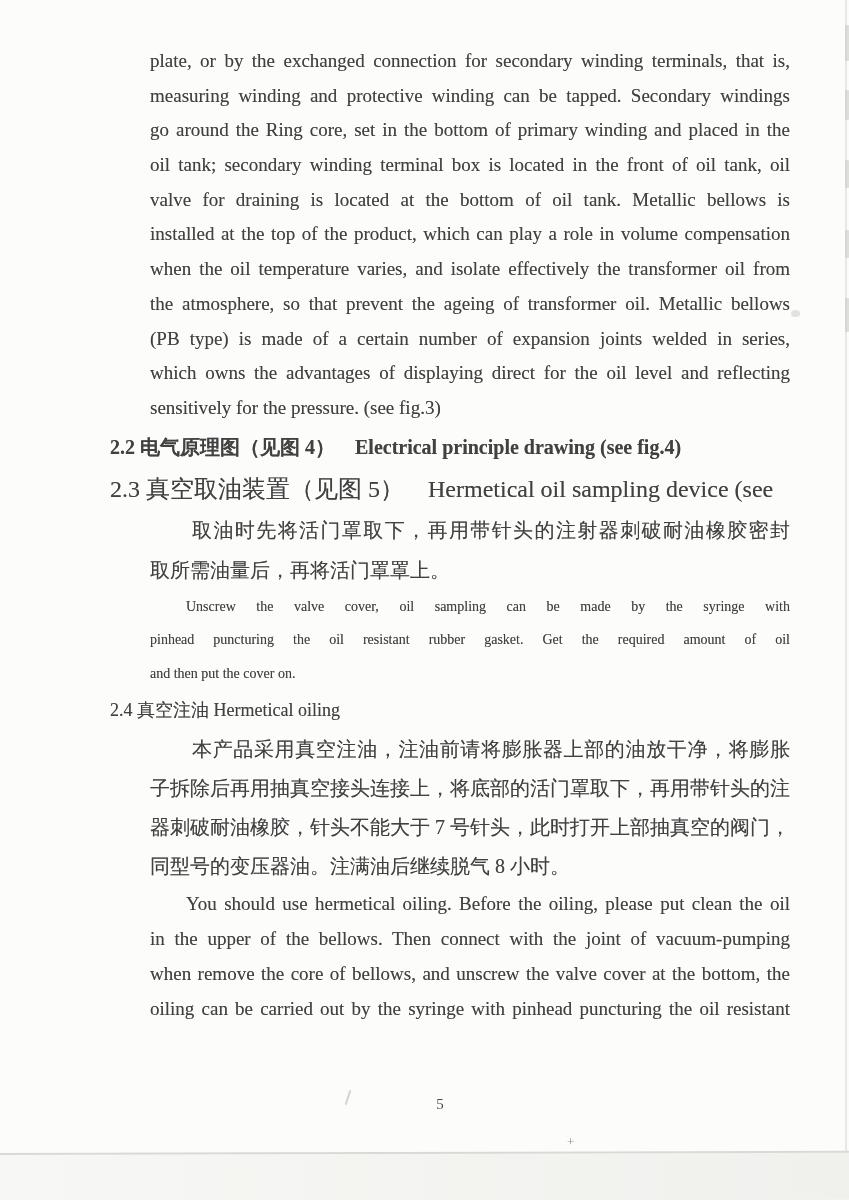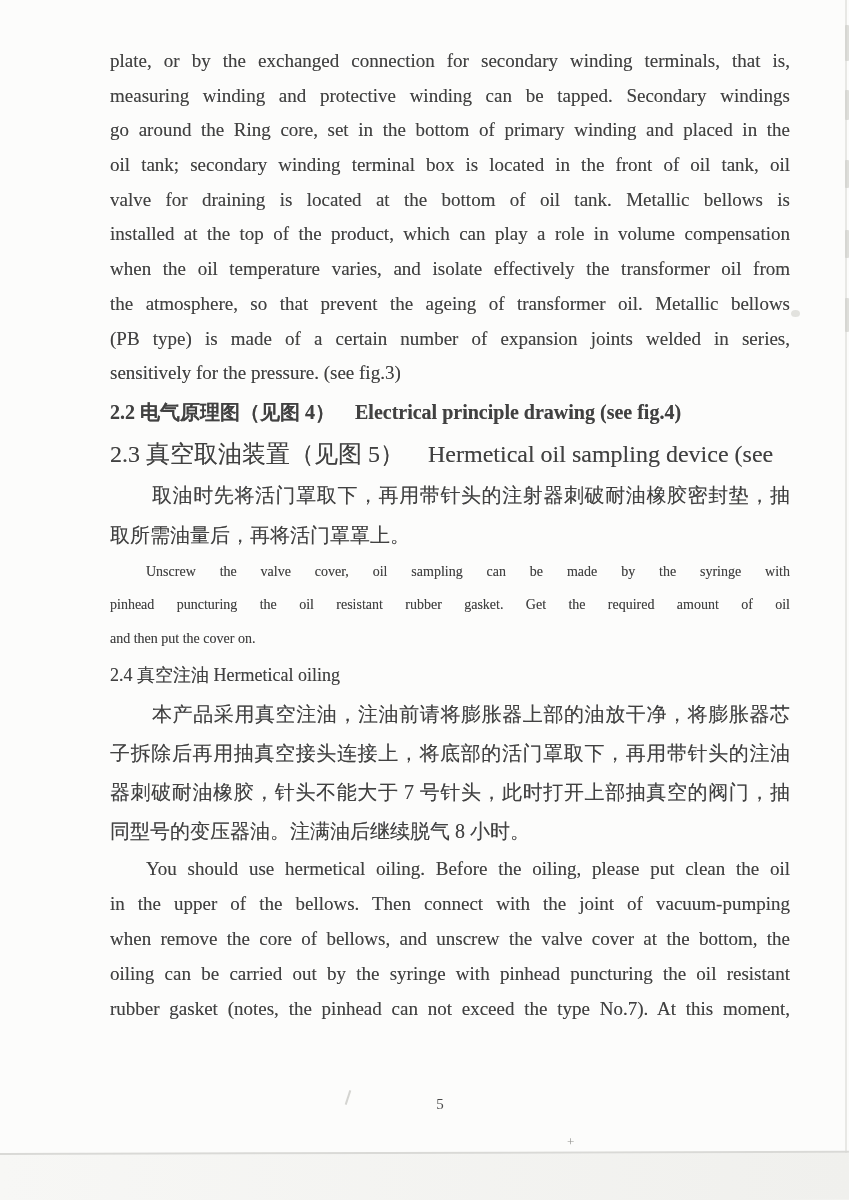--- a/index.html
+++ b/index.html
@@ -11,21 +11,21 @@
     overflow: hidden;
     font-family: "Liberation Serif", serif;
     color: #414141;
   }
   .text-col {
     position: absolute;
     left: 110px;
     top: 44px;
     width: 680px;
   }
-  .blk { display: block; }
+  .blk { display: block; margin-left: 40px; }
   .line, .hline {
     line-height: var(--lh);
     height: var(--lh);
     overflow: hidden;
     text-shadow: 0 0 0.6px rgba(60,60,60,0.45);
   }
   .line.just { text-align: justify; text-align-last: justify; }
   .ind-en { text-indent: 36px; }
   .ind-zh { text-indent: 42px; }
 
@@ -116,20 +116,21 @@
     <div class="blk p-intro">
         <div class="line just">plate, or by the exchanged connection for secondary winding terminals, that is,</div>
         <div class="line just">measuring winding and protective winding can be tapped. Secondary windings</div>
         <div class="line just">go around the Ring core, set in the bottom of primary winding and placed in the</div>
         <div class="line just">oil tank; secondary winding terminal box is located in the front of oil tank, oil</div>
         <div class="line just">valve for draining is located at the bottom of oil tank. Metallic bellows is</div>
         <div class="line just">installed at the top of the product, which can play a role in volume compensation</div>
         <div class="line just">when the oil temperature varies, and isolate effectively the transformer oil from</div>
         <div class="line just">the atmosphere, so that prevent the ageing of transformer oil. Metallic bellows</div>
         <div class="line just">(PB type) is made of a certain number of expansion joints welded in series,</div>
+        <div class="line just">which owns the advantages of displaying direct for the oil level and reflecting</div>
         <div class="line">sensitively for the pressure. (see fig.3)</div>
       </div>
 
     <div class="hline h22">2.2 电气原理图（见图 4）　Electrical principle drawing (see fig.4)</div>
 
     <div class="hline h23">2.3 真空取油装置（见图 5）　Hermetical oil sampling device (see fig.5)</div>
 
     <div class="blk p-zh-s">
         <div class="line just ind-zh">取油时先将活门罩取下，再用带针头的注射器刺破耐油橡胶密封垫，抽</div>
         <div class="line">取所需油量后，再将活门罩罩上。</div>
@@ -148,21 +149,20 @@
         <div class="line just">子拆除后再用抽真空接头连接上，将底部的活门罩取下，再用带针头的注油</div>
         <div class="line just">器刺破耐油橡胶，针头不能大于 7 号针头，此时打开上部抽真空的阀门，抽</div>
         <div class="line">同型号的变压器油。注满油后继续脱气 8 小时。</div>
       </div>
 
     <div class="blk p-en-o">
         <div class="line just ind-en">You should use hermetical oiling. Before the oiling, please put clean the oil</div>
         <div class="line just">in the upper of the bellows. Then connect with the joint of vacuum-pumping</div>
         <div class="line just">when remove the core of bellows, and unscrew the valve cover at the bottom, the</div>
         <div class="line just">oiling can be carried out by the syringe with pinhead puncturing the oil resistant</div>
-        <div class="line just">rubber gasket (notes, the pinhead can not exceed the type No.7). At this moment,</div>
       </div>
   </div>
 
   <div class="footer-num">5</div>
 
   <div class="pencil-mark"></div>
 
   <div class="plus-mark">+</div>
 
   <div class="edge-right-line"></div>

